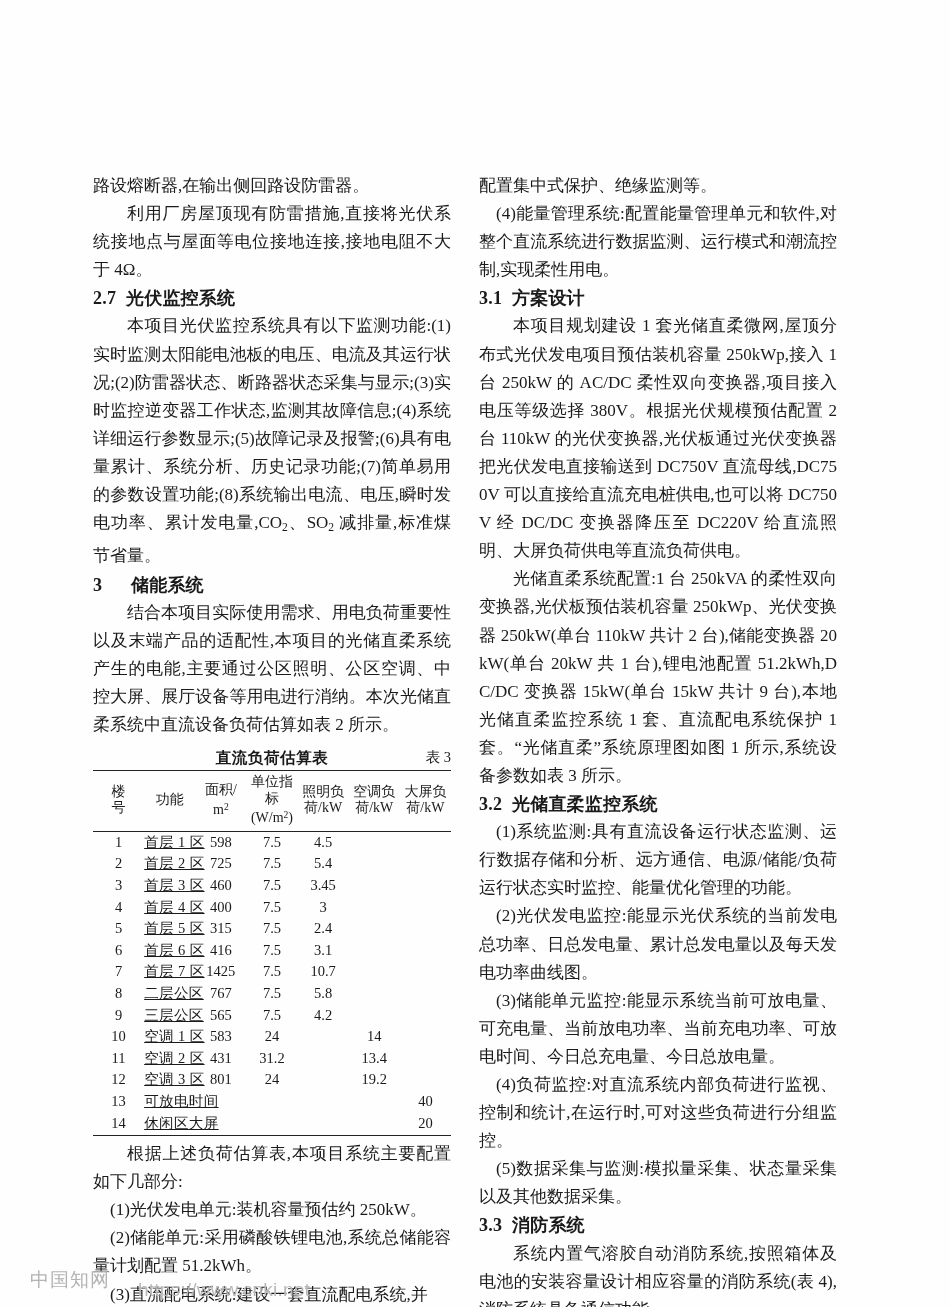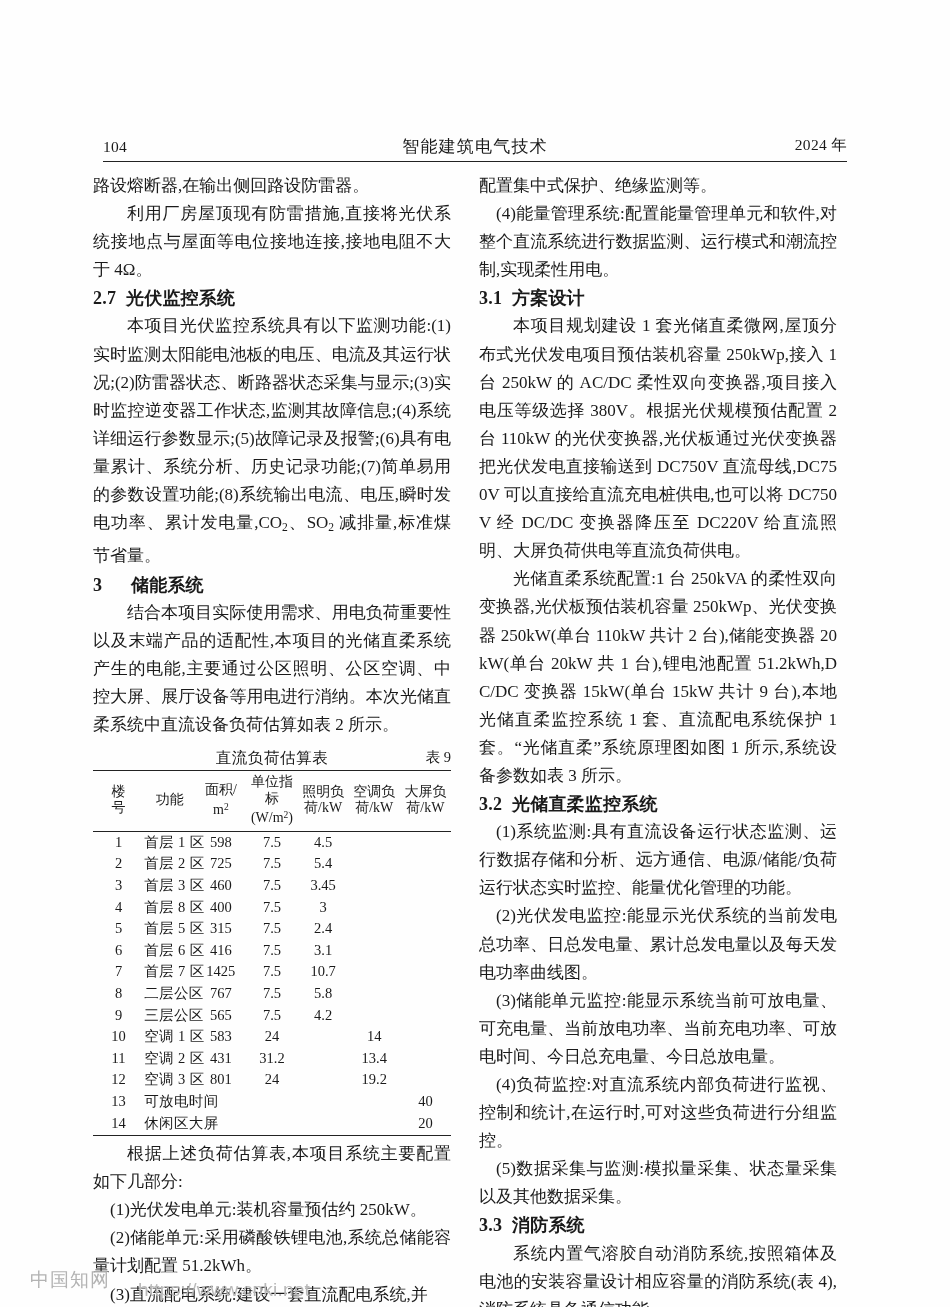--- a/index.html
+++ b/index.html
@@ -109,21 +109,21 @@
   }
   .tblcap {
     position: relative;
     height: 22px;
     font-size: 15px;
   }
   .tblcap .cap-title {
     position: absolute;
     left: 0; right: 0;
     text-align: center;
-    font-weight: normal;
+    font-weight: bold;
     font-size: 15.5px;
     letter-spacing: .6px;
   }
   .tblcap .cap-no {
     position: absolute;
     right: 0;
     font-size: 14.5px;
   }
   table.dataTable {
     width: 358px;
@@ -146,21 +146,21 @@
     padding: 2.3px 0;
     line-height: 17px;
     font-size: 14.5px;
     white-space: nowrap;
   }
   table.dataTable tbody tr:last-child td {
     border-bottom: 1.2px solid #222;
     padding-bottom: 3.5px;
   }
   td.c-no    { width: 26px; }
-  td.c-fn    { width: 72px; letter-spacing: .4px;}
+  td.c-fn    { width: 72px; letter-spacing: .4px; text-decoration: underline;}
   td.c-area  { width: 50px; }
   td.c-unit  { width: 62px; }
   td.c-light { width: 56px; }
   td.c-ac    { width: 48px; }
   td.c-scr   { width: 44px; }
 
   
   .footer {
     position: absolute;
     left: 30px;
@@ -183,26 +183,20 @@
     color: #b9b9b9;
     letter-spacing: .2px;
     margin-top: 20px;
   }
 </style>
 </head>
 <body>
 
 <div class="page">
 
-  <div class="runhead">
-    <span class="folio">104</span>
-    <span class="jtitle">智能建筑电气技术</span>
-    <span class="year">2024 年</span>
-    <span class="rule"></span>
-  </div>
 
   <div class="columns">
 
     <div class="col col-left">
 
       <p class="para noindent">路设熔断器,在输出侧回路设防雷器。</p>
       <p class="para">利用厂房屋顶现有防雷措施,直接将光伏系统接地点与屋面等电位接地连接,接地电阻不大于 4Ω。</p>
 
       <h3 class="sec">
         <span class="num">2.7</span><span>光伏监控系统</span>
@@ -212,21 +206,21 @@
 
       <h3 class="sec wide">
         <span class="num">3</span><span>储能系统</span>
       </h3>
 
       <p class="para">结合本项目实际使用需求、用电负荷重要性以及末端产品的适配性,本项目的光储直柔系统产生的电能,主要通过公区照明、公区空调、中控大屏、展厅设备等用电进行消纳。本次光储直柔系统中直流设备负荷估算如表 2 所示。</p>
 
       <div class="tblwrap">
         <div class="tblcap">
           <span class="cap-title">直流负荷估算表</span>
-          <span class="cap-no">表 9</span>
+          <span class="cap-no">表 3</span>
         </div>
         <table class="dataTable">
           <thead>
             <tr>
               <th>
                 <span>楼</span><br>
                 <span>号</span>
               </th>
               <th>功能</th>
               <th>
@@ -274,21 +268,21 @@
                 <td class="c-no">3</td>
                 <td class="c-fn">首层 3 区</td>
                 <td class="c-area">460</td>
                 <td class="c-unit">7.5</td>
                 <td class="c-light">3.45</td>
                 <td class="c-ac"></td>
                 <td class="c-scr"></td>
               </tr>
               <tr>
                 <td class="c-no">4</td>
-                <td class="c-fn">首层 8 区</td>
+                <td class="c-fn">首层 4 区</td>
                 <td class="c-area">400</td>
                 <td class="c-unit">7.5</td>
                 <td class="c-light">3</td>
                 <td class="c-ac"></td>
                 <td class="c-scr"></td>
               </tr>
               <tr>
                 <td class="c-no">5</td>
                 <td class="c-fn">首层 5 区</td>
                 <td class="c-area">315</td>

